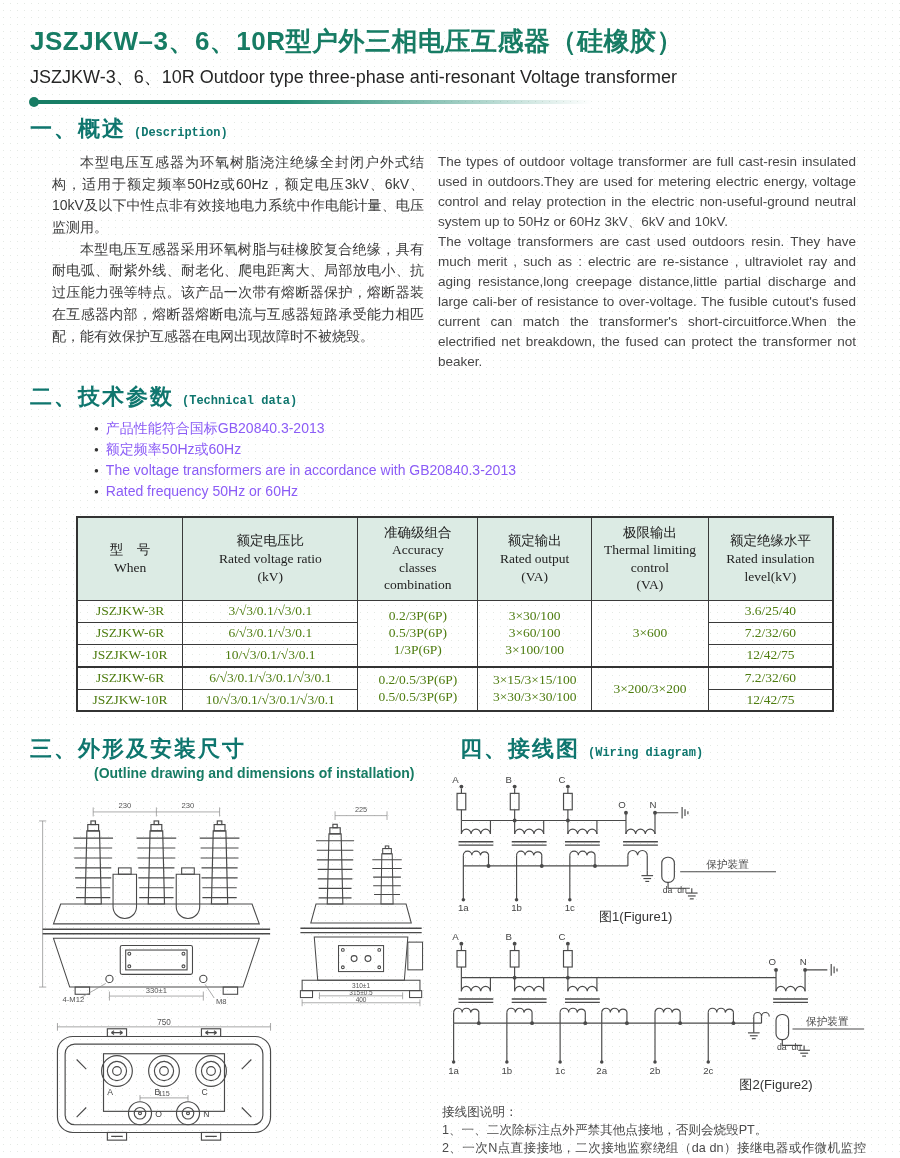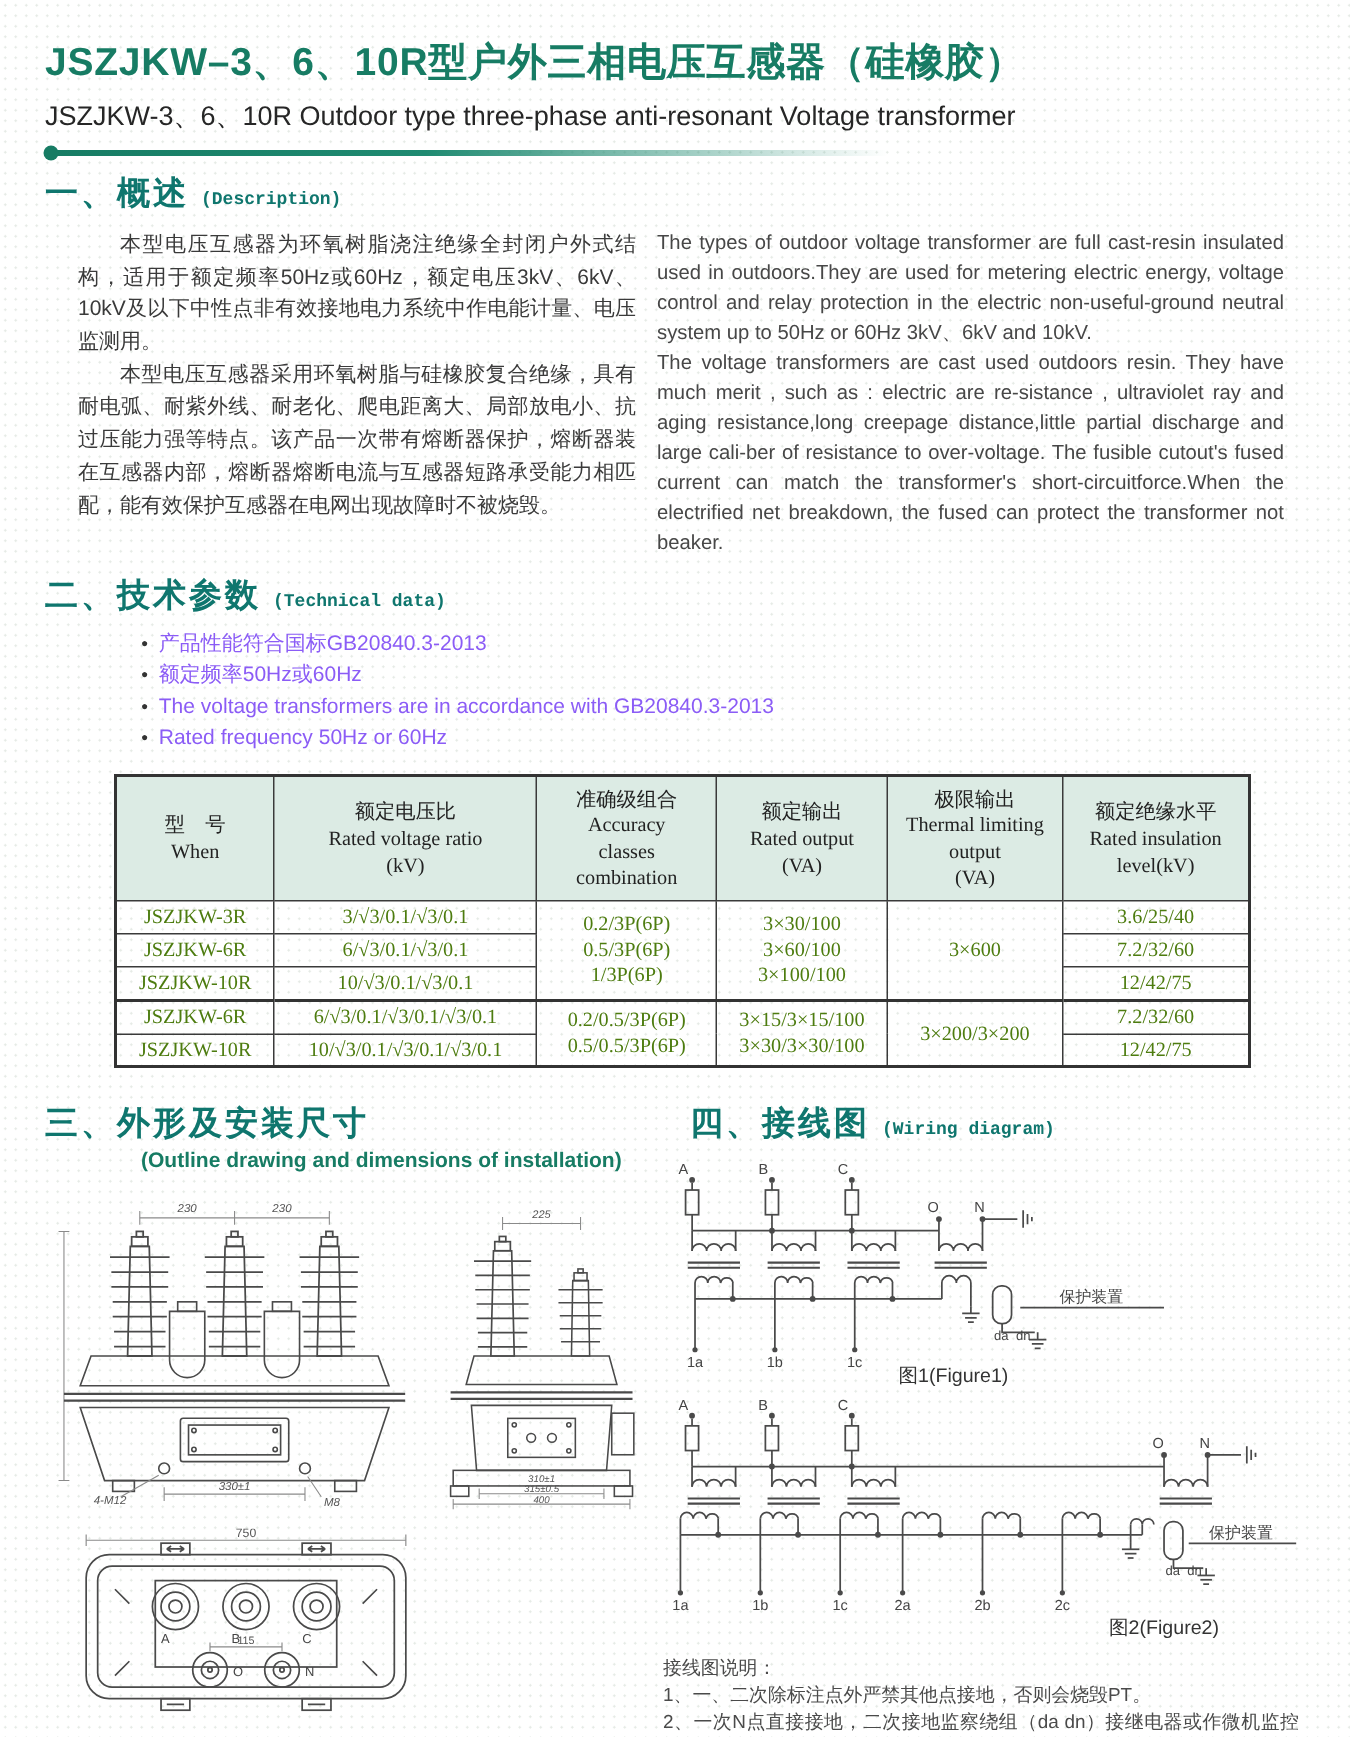--- a/index.html
+++ b/index.html
@@ -47,21 +47,21 @@
                   padding:6px 2px; color:#222; }
   table.tech td { font-size:13.5px; color:#4d7c0f; padding:2px 4px; height:22px; line-height:1.25; }
   table.tech { border:2px solid #333; }
   tr.group-sep td { border-top:2px solid #333; }
   .pre { white-space:pre-line; }
 
   
   .lower { display:flex; gap:10px; margin-top:12px; }
   .left-col { width:402px; }
   .right-col { width:426px; }
-  .drawings-row { display:flex; gap:18px; margin-top:12px;font-style:italic; }
+  .drawings-row { display:flex; gap:18px; margin-top:12px; }
   .plan-wrap { margin:4px 0 0 14px; }
 
   svg { display:block; }
   svg text { font-family:"Liberation Sans", sans-serif; }
   .dwg { stroke:#4a4a4a; stroke-width:1.2; fill:none; }
   .dim { stroke:#8a8a8a; stroke-width:0.8; fill:none; }
   .dimtxt { fill:#555; font-size:8.5px; }
   .lbl { fill:#444; font-size:10px; }
   .cap { fill:#333; font-size:13.5px; }
   .dot { fill:#4a4a4a; stroke:none; }
@@ -148,21 +148,21 @@
 (kV)</th>
         <th class="pre">准确级组合
 Accuracy
 classes
 combination</th>
         <th class="pre">额定输出
 Rated output
 (VA)</th>
         <th class="pre">极限输出
 Thermal limiting
-output
+control
 (VA)</th>
         <th class="pre">额定绝缘水平
 Rated insulation
 level(kV)</th>
       </tr>
     </thead>
     <tbody>
       <tr>
         <td>JSZJKW-3R</td>
         <td>3/√3/0.1/√3/0.1</td>

